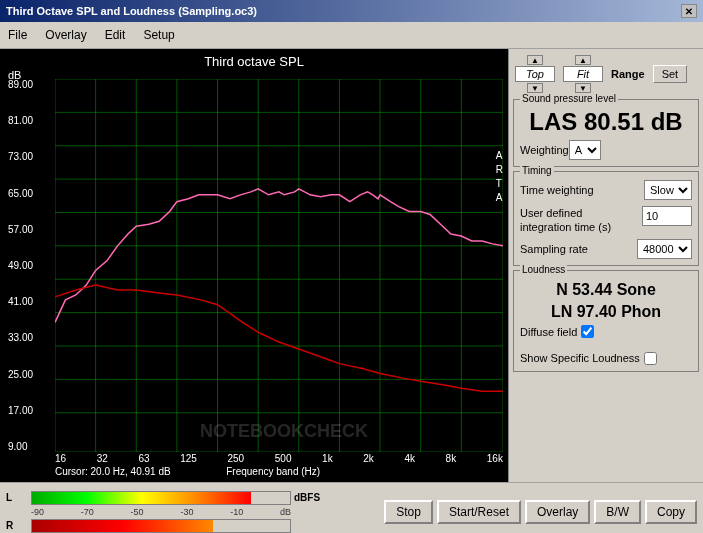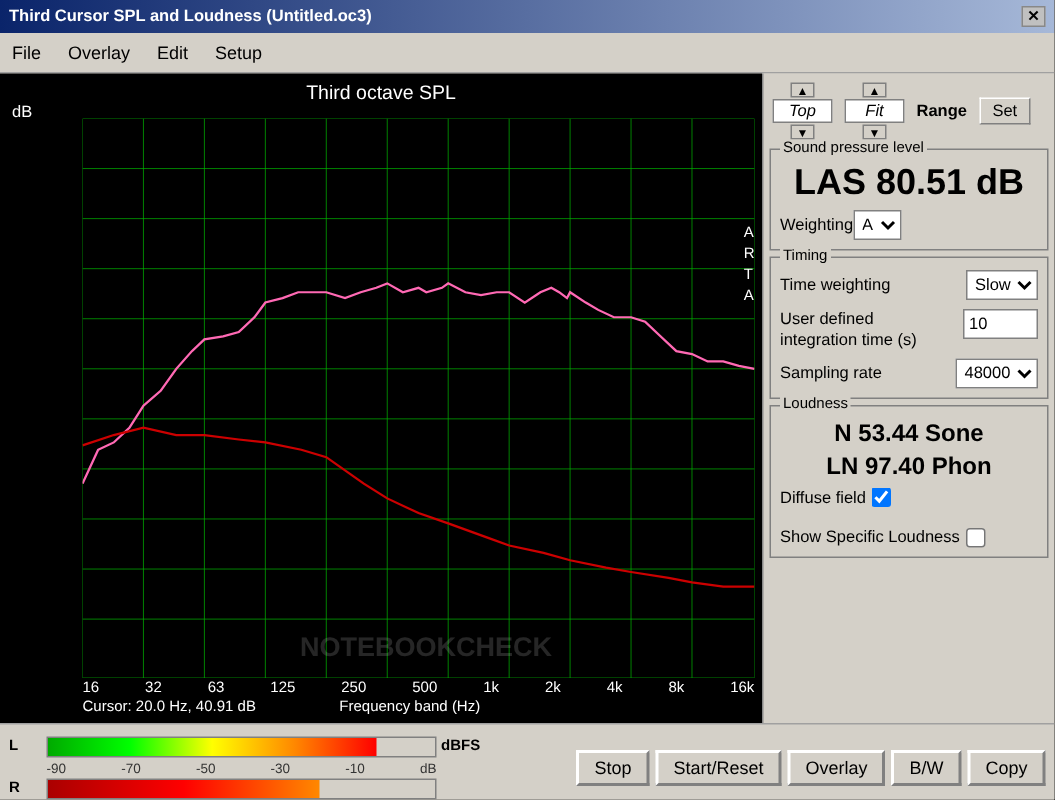--- a/index.html
+++ b/index.html
@@ -323,37 +323,50 @@
       font-size: 18px;
       font-weight: bold;
       pointer-events: none;
       white-space: nowrap;
     }
   </style>
 </head>
 <body>
 
 <div class="title-bar">
-  <span class="title-bar-title">Third Cursor SPL and Loudness (Untitled.oc3)</span>
+  <span class="title-bar-title">Third Octave SPL and Loudness (Sampling.oc3)</span>
   <div class="title-bar-close">✕</div>
 </div>
 
 <div class="menu-bar">
   <span class="menu-item">File</span>
   <span class="menu-item">Overlay</span>
   <span class="menu-item">Edit</span>
   <span class="menu-item">Setup</span>
 </div>
 
 <div class="main-content">
 
   <div class="chart-area">
     <div class="chart-title">Third octave SPL</div>
     <div class="chart-db-label">dB</div>
 
+    <div class="y-axis-labels">
+      <span>89.00</span>
+      <span>81.00</span>
+      <span>73.00</span>
+      <span>65.00</span>
+      <span>57.00</span>
+      <span>49.00</span>
+      <span>41.00</span>
+      <span>33.00</span>
+      <span>25.00</span>
+      <span>17.00</span>
+      <span>9.00</span>
+    </div>
 
     <div class="chart-canvas">
       <svg width="100%" height="100%" viewBox="0 0 430 380" preserveAspectRatio="none">
 
         <line x1="0" y1="0" x2="430" y2="0" stroke="#00aa00" stroke-width="0.5"></line>
         <line x1="0" y1="34" x2="430" y2="34" stroke="#00aa00" stroke-width="0.5"></line>
         <line x1="0" y1="68" x2="430" y2="68" stroke="#00aa00" stroke-width="0.5"></line>
         <line x1="0" y1="102" x2="430" y2="102" stroke="#00aa00" stroke-width="0.5"></line>
         <line x1="0" y1="136" x2="430" y2="136" stroke="#00aa00" stroke-width="0.5"></line>
         <line x1="0" y1="170" x2="430" y2="170" stroke="#00aa00" stroke-width="0.5"></line>

